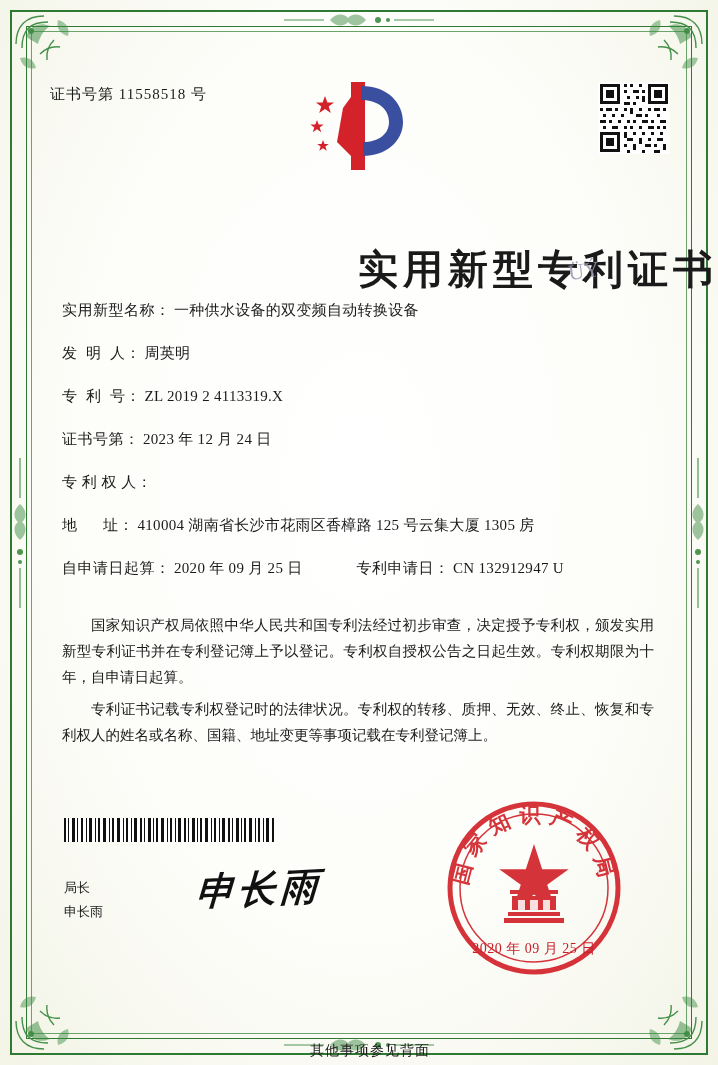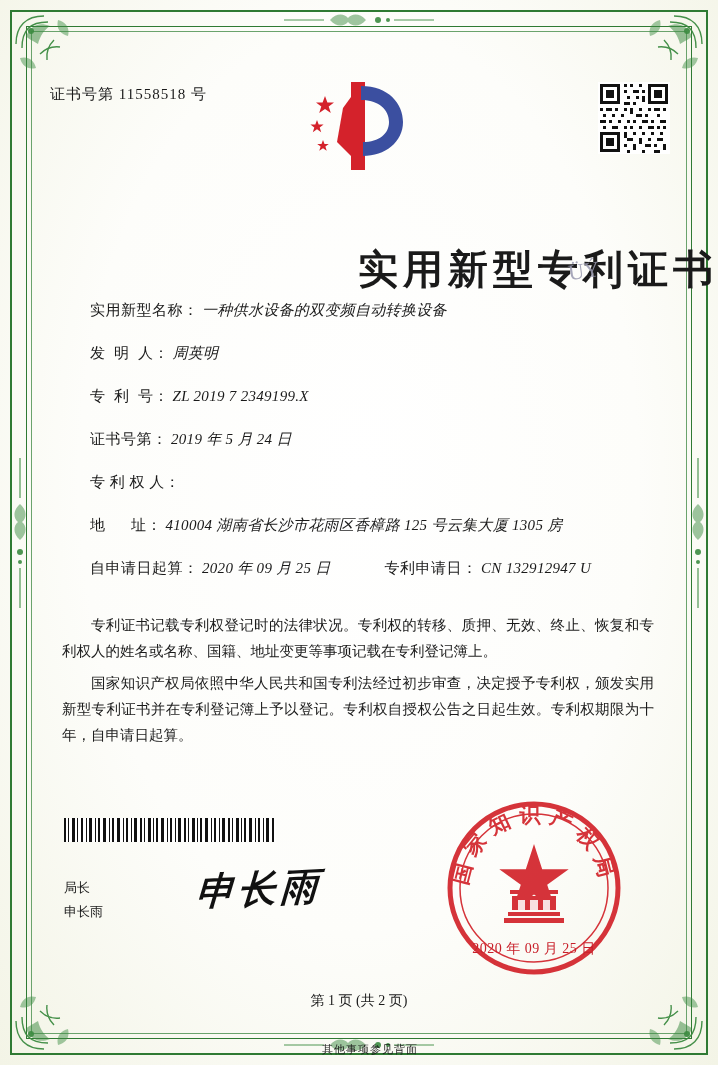--- a/index.html
+++ b/index.html
@@ -125,32 +125,30 @@
     left: 62px;
     top: 300px;
     width: 596px;
   }
   .field-row {
     display: flex;
     align-items: center;
     margin-bottom: 22px;
     font-size: 15px;
     line-height: 1.4;
-    margin-left: 28px;
   }
   .field-label {
     white-space: pre;
     font-size: 15px;
     letter-spacing: .5px;
   }
   .field-sep { padding-right: 4px; }
   .field-value {
     font-size: 15px;
     letter-spacing: .3px;
-    font-style: italic;
   }
   .field-row.dual { justify-content: flex-start; }
   .field-row.dual .second-label { margin-left: 54px; }
 
   
   .paras {
     position: absolute;
     left: 62px;
     top: 612px;
     width: 592px;
@@ -221,21 +219,21 @@
     left: 0; right: 0;
     top: 992px;
     text-align: center;
     font-size: 14px;
   }
   .footnote {
     position: absolute;
     left: 0; right: 0;
     top: 1042px;
     text-align: center;
-    font-size: 11px;
+    font-size: 14px;
     letter-spacing: 1px;
     padding-left: 22px;
   }
 </style>
 </head>
 <body>
 
 <div class="page">
 
   <div class="border-outer"></div>
@@ -430,26 +428,26 @@
       <span class="field-value">一种供水设备的双变频自动转换设备</span>
     </div>
     <div class="field-row">
       <span class="field-label">发  明  人</span>
       <span class="field-sep">：</span>
       <span class="field-value">周英明</span>
     </div>
     <div class="field-row">
       <span class="field-label">专  利  号</span>
       <span class="field-sep">：</span>
-      <span class="field-value">ZL 2019 7 2349199.X</span>
+      <span class="field-value">ZL 2019 2 4113319.X</span>
     </div>
     <div class="field-row">
       <span class="field-label">证书号第</span>
       <span class="field-sep">：</span>
-      <span class="field-value">2019 年 5 月 24 日</span>
+      <span class="field-value">2023 年 12 月 24 日</span>
     </div>
     <div class="field-row">
       <span class="field-label">专 利 权 人</span>
       <span class="field-sep">：</span>
     </div>
     <div class="field-row">
       <span class="field-label">地      址</span>
       <span class="field-sep">：</span>
       <span class="field-value">410004 湖南省长沙市花雨区香樟路 125 号云集大厦 1305 房</span>
     </div>
@@ -457,22 +455,22 @@
       <span class="field-label">自申请日起算</span>
       <span class="field-sep">：</span>
       <span class="field-value">2020 年 09 月 25 日</span>
       <span class="field-label second-label">专利申请日</span>
       <span class="field-sep">：</span>
       <span class="field-value">CN 132912947 U</span>
     </div>
   </div>
 
   <div class="paras">
+    <p>国家知识产权局依照中华人民共和国专利法经过初步审查，决定授予专利权，颁发实用新型专利证书并在专利登记簿上予以登记。专利权自授权公告之日起生效。专利权期限为十年，自申请日起算。</p>
     <p>专利证书记载专利权登记时的法律状况。专利权的转移、质押、无效、终止、恢复和专利权人的姓名或名称、国籍、地址变更等事项记载在专利登记簿上。</p>
-    <p>国家知识产权局依照中华人民共和国专利法经过初步审查，决定授予专利权，颁发实用新型专利证书并在专利登记簿上予以登记。专利权自授权公告之日起生效。专利权期限为十年，自申请日起算。</p>
   </div>
 
   <div class="barcode">
     <svg width="212" height="24" viewBox="0 0 212 24" shape-rendering="crispEdges">
       <rect width="212" height="24" fill="#fff"></rect>
       <g fill="#111">
         <rect x="0" y="0" width="2" height="24"></rect>
           <rect x="4" y="0" width="1" height="24"></rect>
         <rect x="8" y="0" width="3" height="24"></rect>
           <rect x="13" y="0" width="1" height="24"></rect>
@@ -552,16 +550,15 @@
           <rect x="64" y="90" width="48" height="4"></rect>
         </g>
         <text font-family="'Liberation Serif','DejaVu Serif',serif" font-size="21" font-weight="bold" fill="#d2232a" letter-spacing="8">
           <textPath href="#sealArcTop" startOffset="50%" text-anchor="middle">国家知识产权局</textPath>
         </text>
       </g>
     </svg>
   </div>
   <div class="seal-date">2020 年 09 月 25 日</div>
 
-  <div class="page-num">第 1 页 (共 2 页)</div>
   <div class="footnote">其他事项参见背面</div>
 
 </div>
 
 </body></html>

